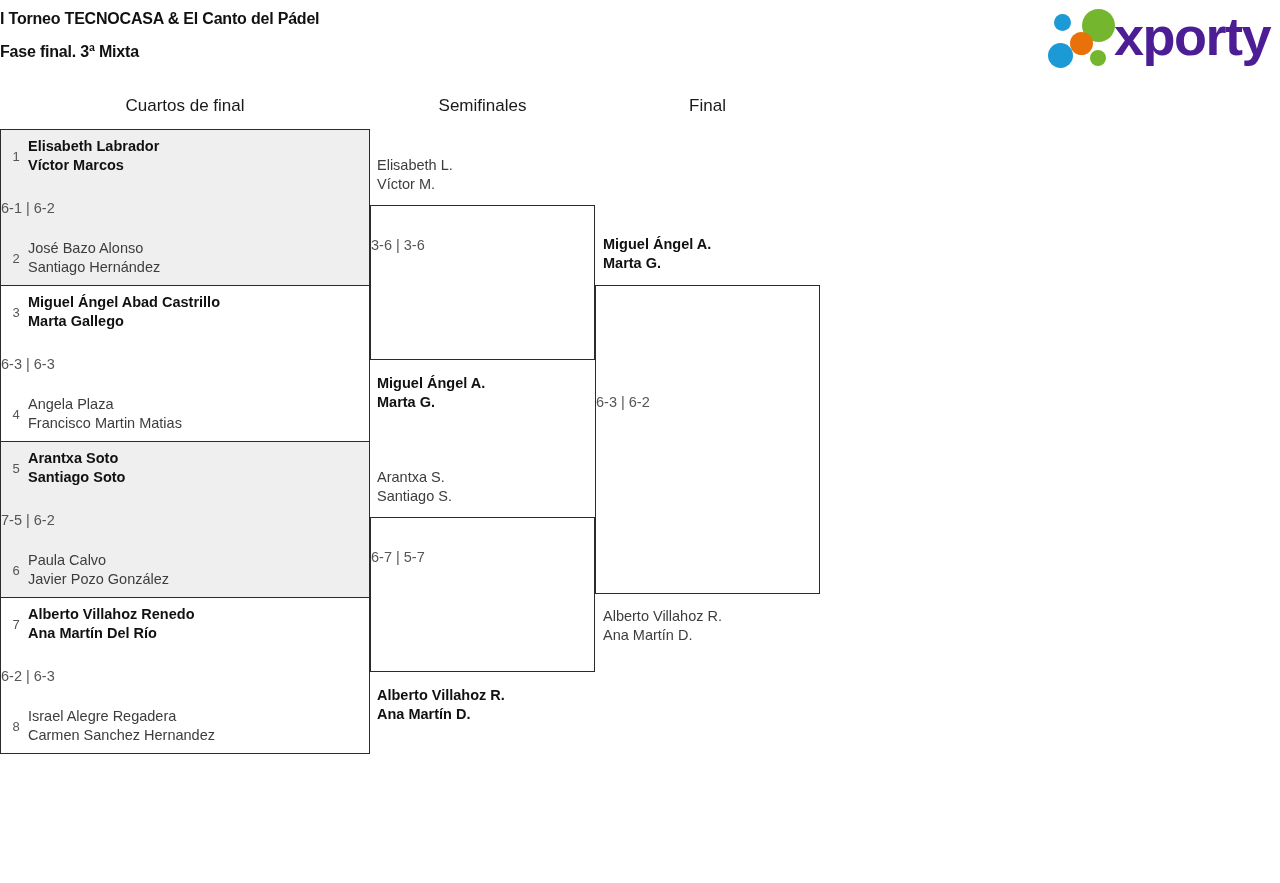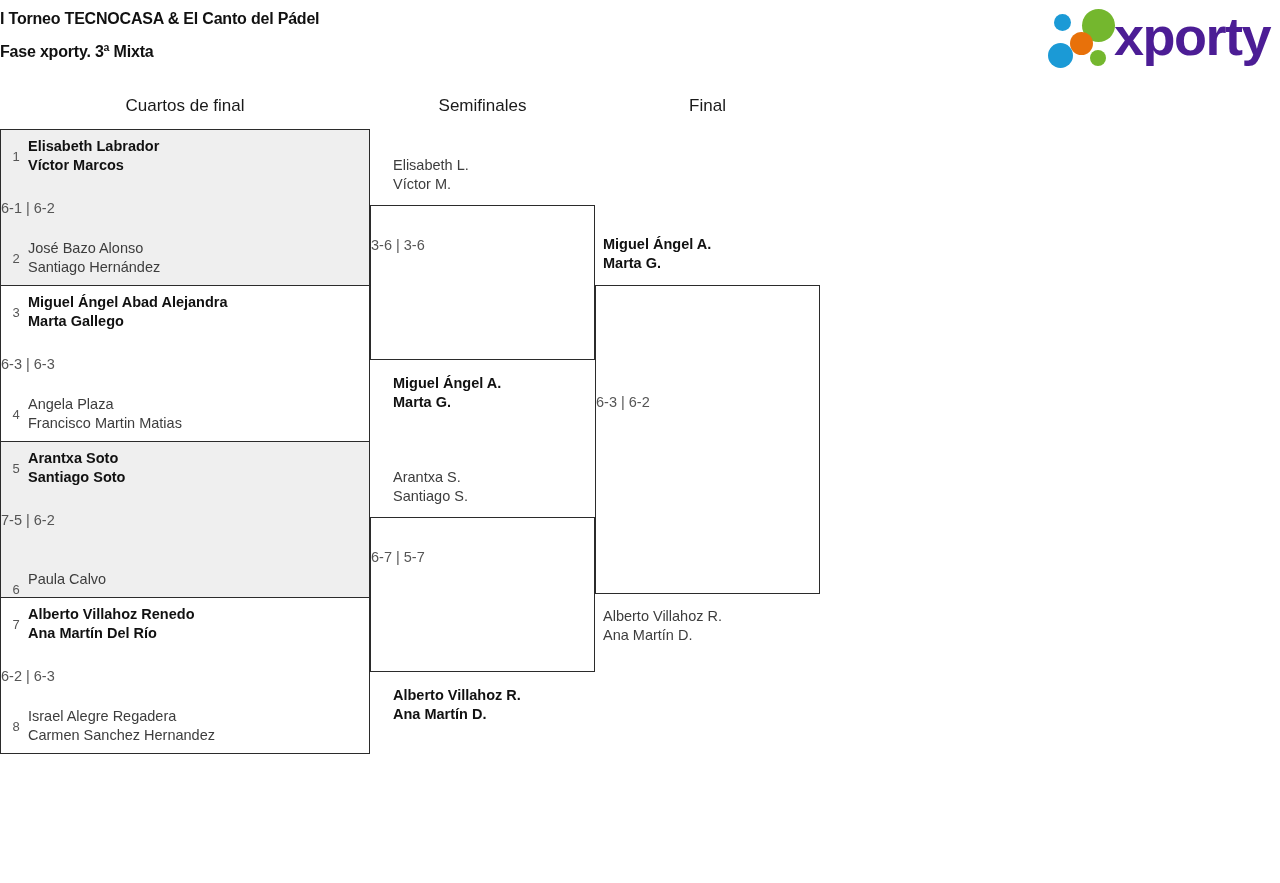--- a/index.html
+++ b/index.html
@@ -135,37 +135,37 @@
   }
 
   
   .r0 { left: 0px; width: 370px; height: 157px; }
   .r0 .score { top: 69px; }
 
   
   .r1 { left: 370px; width: 225px; height: 155px; }
   .r1 .team.top    { top: -50px; }
   .r1 .team.bottom { bottom: -52px; }
-  .r1 .team { padding-left: 22px; }
+  .r1 .team { padding-left: 6px; }
   .r1 .score { top: 30px; }
 
   
   .r2 { left: 595px; width: 225px; height: 309px; }
   .r2 .team.top    { top: -51px; }
   .r2 .team.bottom { bottom: -51px; }
   .r2 .team { padding-left: 7px; }
   .r2 .score { top: 107px; }
 </style>
 </head>
 <body>
 
 <div class="page-header">
   <div class="title-block">
     <div class="title-line">I Torneo TECNOCASA &amp; El Canto del Pádel</div>
-    <div class="title-line">Fase xporty. 3ª Mixta</div>
+    <div class="title-line">Fase final. 3ª Mixta</div>
   </div>
 
   <div class="brand-logo">
     <div class="logo-dots">
       <span class="dot dot-blue-sm"></span>
       <span class="dot dot-green-lg"></span>
       <span class="dot dot-orange"></span>
       <span class="dot dot-blue-lg"></span>
       <span class="dot dot-green-sm"></span>
     </div>
@@ -189,41 +189,42 @@
     <div class="team bottom">
       <div class="seed">2</div>
       <div class="player">José Bazo Alonso</div>
       <div class="player">Santiago Hernández</div>
     </div>
   </div>
 
   <div class="match r0" style="top:285px;">
     <div class="team top winner">
       <div class="seed">3</div>
-      <div class="player">Miguel Ángel Abad Alejandra</div>
+      <div class="player">Miguel Ángel Abad Castrillo</div>
       <div class="player">Marta Gallego</div>
     </div>
     <div class="score">6-3 | 6-3</div>
     <div class="team bottom">
       <div class="seed">4</div>
       <div class="player">Angela Plaza</div>
       <div class="player">Francisco Martin Matias</div>
     </div>
   </div>
 
   <div class="match r0 shaded" style="top:441px;">
     <div class="team top winner">
       <div class="seed">5</div>
       <div class="player">Arantxa Soto</div>
       <div class="player">Santiago Soto</div>
     </div>
     <div class="score">7-5 | 6-2</div>
     <div class="team bottom">
       <div class="seed">6</div>
       <div class="player">Paula Calvo</div>
+      <div class="player">Javier Pozo González</div>
     </div>
   </div>
 
   <div class="match r0" style="top:597px;">
     <div class="team top winner">
       <div class="seed">7</div>
       <div class="player">Alberto Villahoz Renedo</div>
       <div class="player">Ana Martín Del Río</div>
     </div>
     <div class="score">6-2 | 6-3</div>

